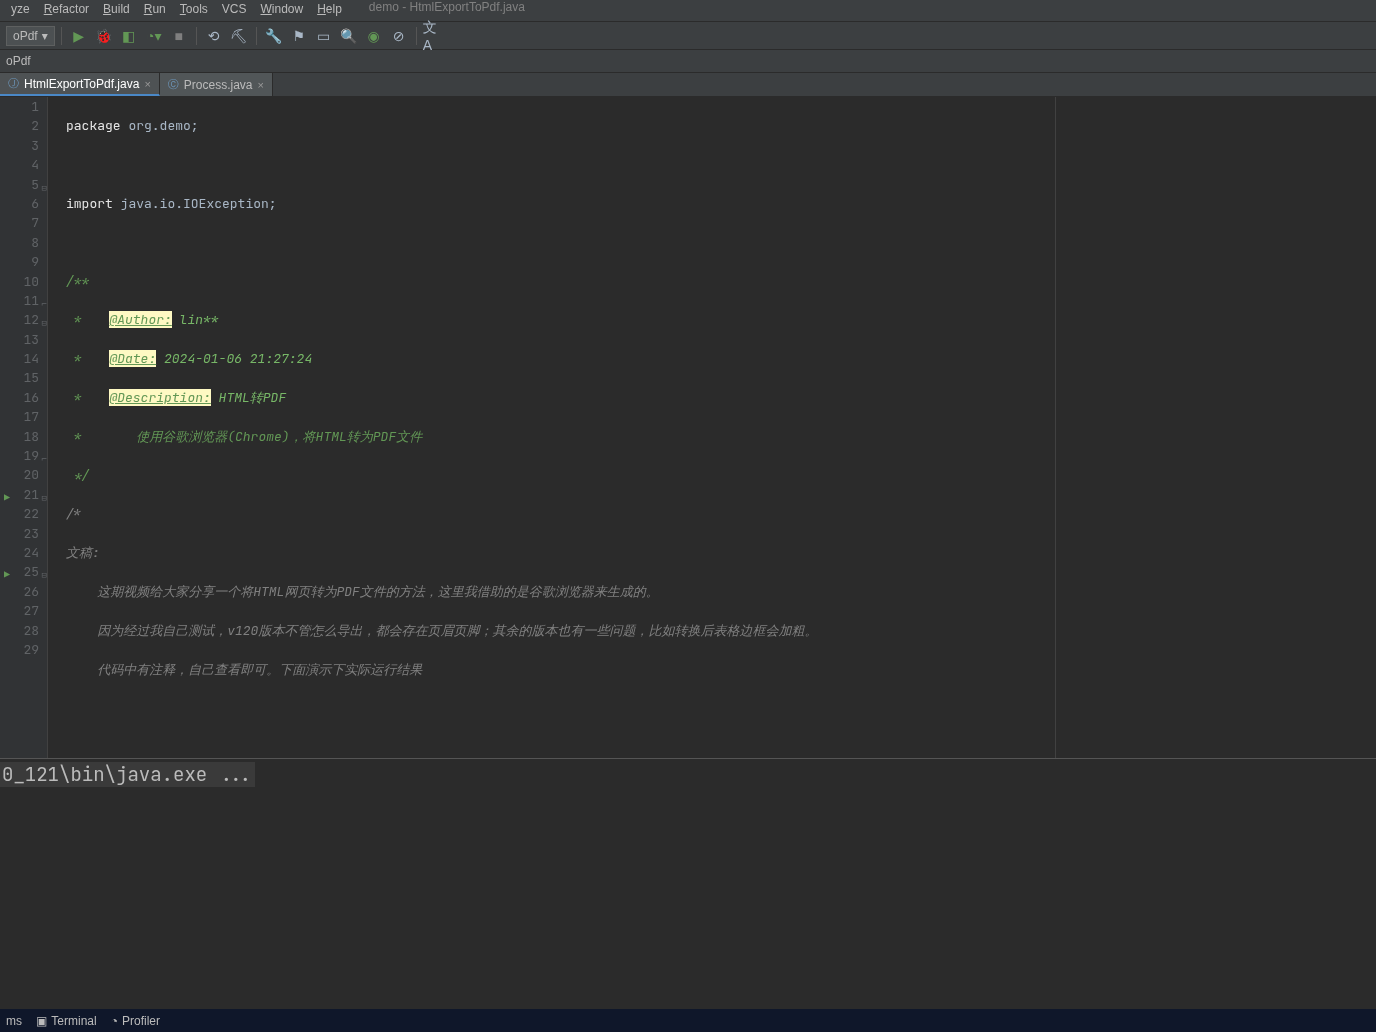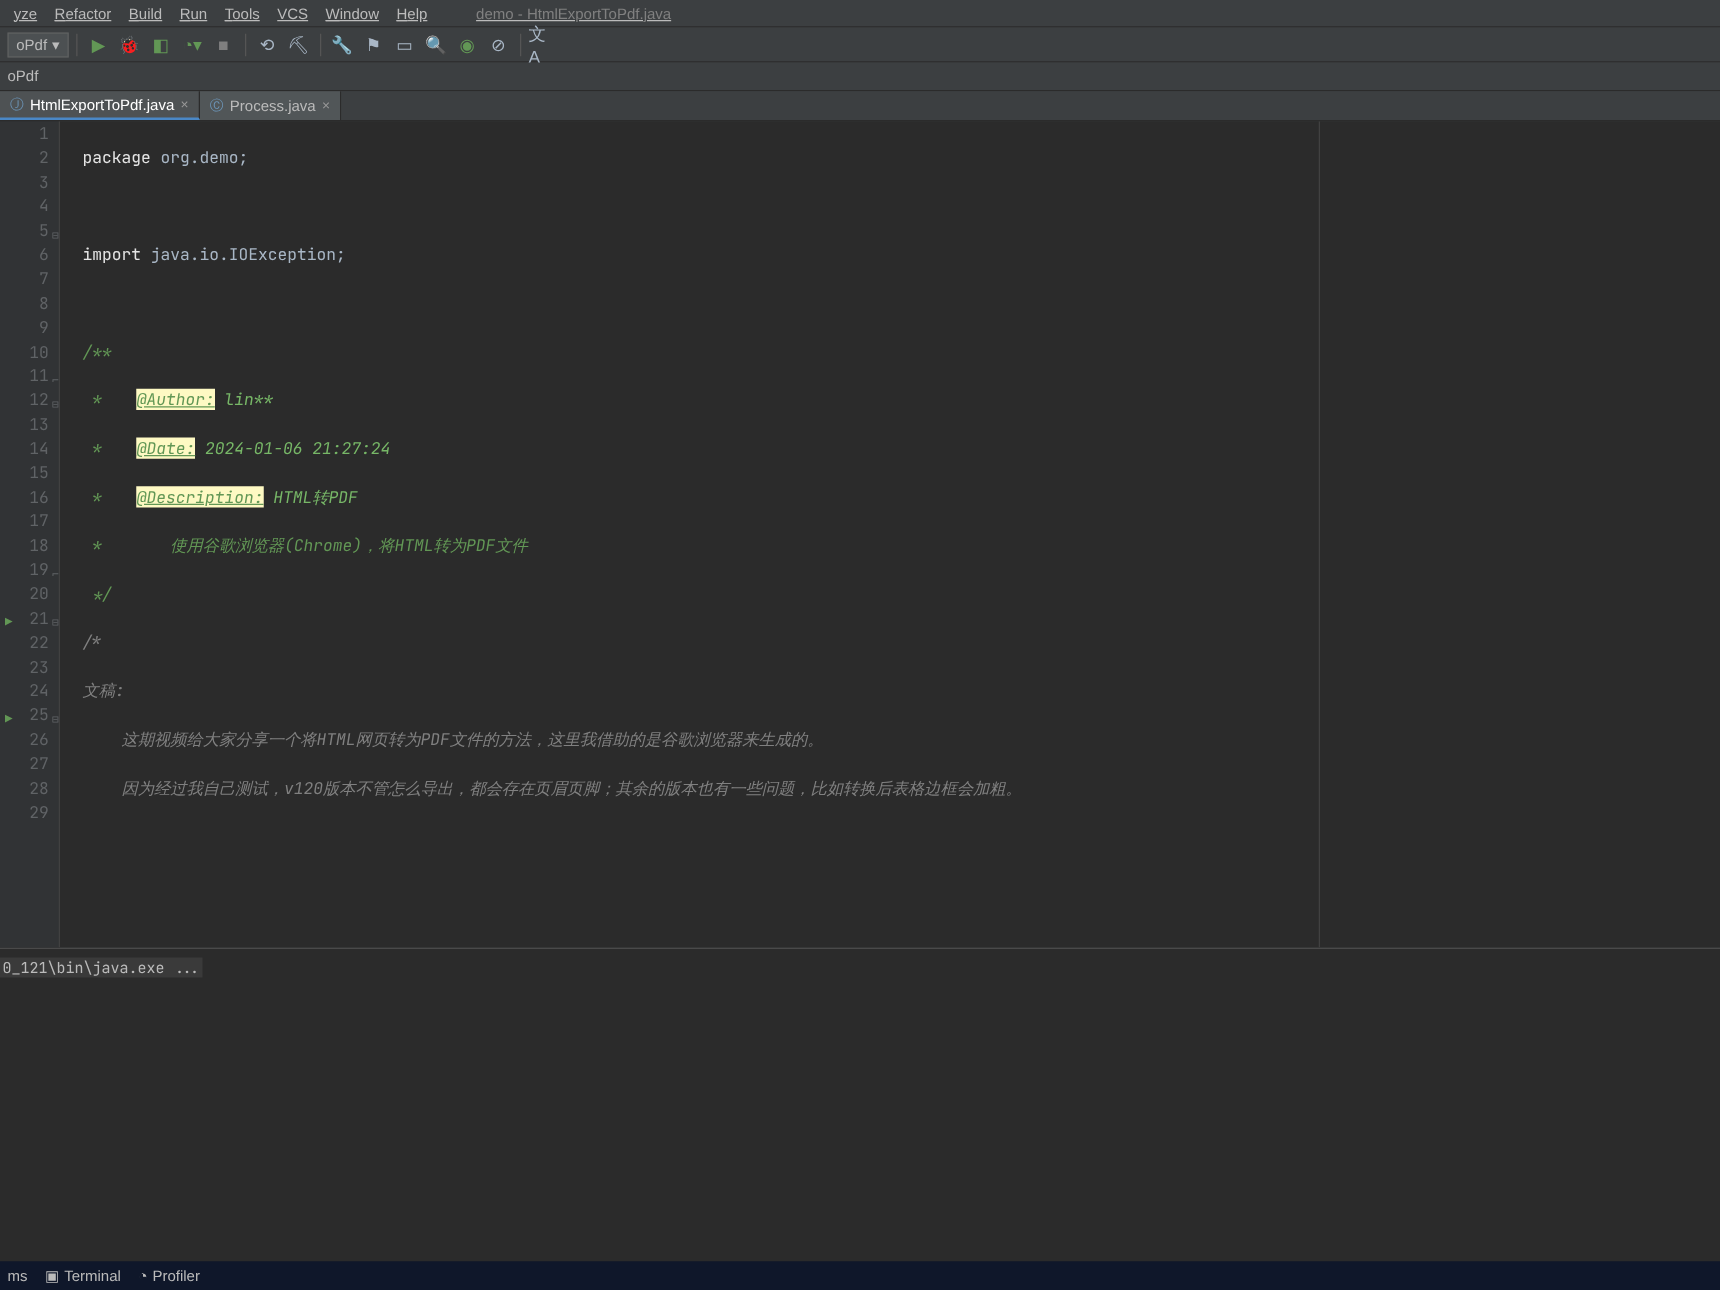--- a/index.html
+++ b/index.html
@@ -10,34 +10,33 @@
   font-size: 12px;
   width: 1376px;
   height: 1032px;
   overflow: hidden;
   display: flex;
   flex-direction: column;
 }
 .menubar {
   background: #3c3f41;
   display: flex;
-  align-items: center;
+  align-items: flex-start;
   height: 22px;
   padding: 0 4px;
   border-bottom: 1px solid #2b2b2b;
-  text-decoration: underline;
 }
 .menubar .menu-item {
   padding: 2px 7px;
   cursor: pointer;
   color: #bbbbbb;
 }
 .menubar .menu-item .mn { text-decoration: underline; }
 .menubar .title {
-  margin-left: 32px;
+  margin-left: 20px;
   color: #808080;
 }
 .toolbar {
   background: #3c3f41;
   display: flex;
   align-items: center;
   height: 28px;
   padding: 0 6px;
   gap: 3px;
   border-bottom: 1px solid #2b2b2b;
@@ -118,21 +117,21 @@
 .jtag { color:#629755; font-style:italic; background:#fef9c3; text-decoration:underline;margin-left:20px; }
 .jval { color:#77b767; font-style:italic; }
 .url { color:#287bde; text-decoration:underline; font-style:italic; }
 .vsplit {
   position:absolute; right:320px; top:0; bottom:0; width:1px; background:#414141;
 }
 .console {
   background:#2b2b2b;
   border-top:1px solid #555;
   font-family: "JetBrains Mono","Consolas",monospace;
-  font-size:12px;
+  font-size:19px;
   color:#bbbbbb;
   padding:6px 0 0 0;
   height:250px;
   line-height:19px;
 }
 .console .cmd { background:#3a3a3a; padding:0 2px; display:inline; }
 .statusbar {
   background:#0f172a;
   border-top:1px solid #2b2b2b;
   display:flex; align-items:center;
@@ -236,20 +235,21 @@
 <div class="row"><span class="jdoc">/**</span></div>
 <div class="row"><span class="jdoc"> * </span><span class="jtag">@Author:</span><span class="jval"> lin**</span></div>
 <div class="row"><span class="jdoc"> * </span><span class="jtag">@Date:</span><span class="jval"> 2024-01-06 21:27:24</span></div>
 <div class="row"><span class="jdoc"> * </span><span class="jtag">@Description:</span><span class="jval"> HTML转PDF</span></div>
 <div class="row"><span class="jdoc"> *       使用谷歌浏览器(Chrome)，将HTML转为PDF文件</span></div>
 <div class="row"><span class="jdoc"> */</span></div>
 <div class="row"><span class="com">/*</span></div>
 <div class="row"><span class="com">文稿:</span></div>
 <div class="row"><span class="com">    这期视频给大家分享一个将HTML网页转为PDF文件的方法，这里我借助的是谷歌浏览器来生成的。</span></div>
 <div class="row"><span class="com">    因为经过我自己测试，v120版本不管怎么导出，都会存在页眉页脚；其余的版本也有一些问题，比如转换后表格边框会加粗。</span></div>
+<div class="row"><span class="com">    代码中有注释，自己查看即可。下面演示下实际运行结果</span></div>
 
 
 
 
 
 
 
 
 
 

